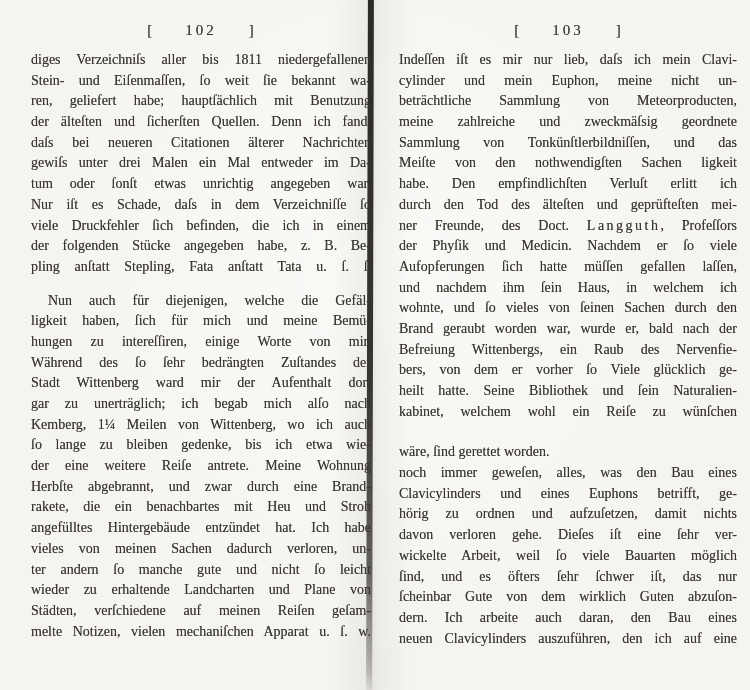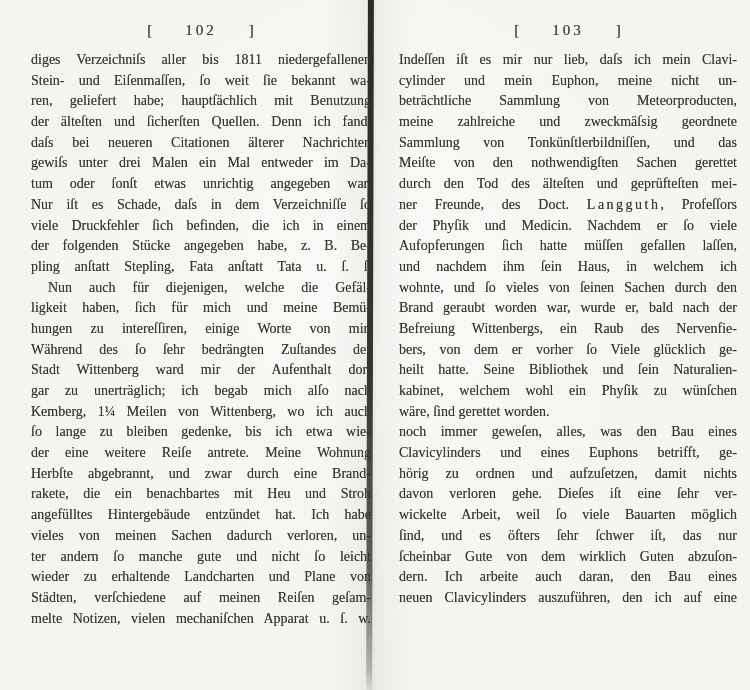--- a/index.html
+++ b/index.html
@@ -79,25 +79,26 @@
     line-height: 20.7px;
     height: 20.7px;
     text-align: justify;
     text-align-last: justify;
     text-justify: inter-word;
     color: #38362f;
     text-shadow: 0 0 0.45px rgba(56,54,47,0.6);
     white-space: normal;
   }
   .tline.para {
-    margin-top: 0;
+    margin-top: 13px;
     text-indent: 17px;
   }
   .tline.lend {
     text-align-last: left;
+    margin-top: 20px;
   }
   .it { }
   .spaced { letter-spacing: 2.5px; }
 </style>
 </head>
 <body>
 
 <div class="scan">
 
   <div class="gutter-shade"></div>
@@ -146,32 +147,33 @@
       <span>[</span>
       <span class="pnum">103</span>
       <span>]</span>
     </div>
     <div class="pagebody">
         <div class="tline"><span>Indeſſen iſt es mir nur lieb, daſs ich mein </span><span class="it">Clavi-</span></div>
         <div class="tline"><span class="it">cylinder</span><span> und mein </span><span class="it">Euphon</span><span>, meine nicht un-</span></div>
         <div class="tline"><span>beträchtliche Sammlung von </span><span class="it">Meteorproducten</span><span>,</span></div>
         <div class="tline"><span>meine zahlreiche und zweckmäſsig geordnete</span></div>
         <div class="tline"><span>Sammlung von Tonkünſtlerbildniſſen, und das</span></div>
-        <div class="tline"><span>Meiſte von den nothwendigſten Sachen gerettet</span></div>
+        <div class="tline"><span>Meiſte von den nothwendigſten Sachen ligkeit</span></div>
+        <div class="tline"><span>habe. Den empfindlichſten Verluſt erlitt ich</span></div>
         <div class="tline"><span>durch den Tod des älteſten und geprüfteſten mei-</span></div>
         <div class="tline"><span>ner Freunde, des Doct. </span><span class="spaced">Langguth</span><span>, Profeſſors</span></div>
         <div class="tline"><span>der Phyſik und Medicin. Nachdem er ſo viele</span></div>
         <div class="tline"><span>Aufopferungen ſich hatte müſſen gefallen laſſen,</span></div>
         <div class="tline"><span>und nachdem ihm ſein Haus, in welchem ich</span></div>
         <div class="tline"><span>wohnte, und ſo vieles von ſeinen Sachen durch den</span></div>
         <div class="tline"><span>Brand geraubt worden war, wurde er, bald nach der</span></div>
         <div class="tline"><span>Befreiung Wittenbergs, ein Raub des Nervenfie-</span></div>
         <div class="tline"><span>bers, von dem er vorher ſo Viele glücklich ge-</span></div>
         <div class="tline"><span>heilt hatte. Seine Bibliothek und ſein Naturalien-</span></div>
-        <div class="tline"><span>kabinet, welchem wohl ein Phyſik zu wünſchen</span></div>
+        <div class="tline"><span>kabinet, welchem wohl ein Reiſe zu wünſchen</span></div>
         <div class="tline lend"><span>wäre, ſind gerettet worden.</span></div>
         <div class="tline"><span>noch immer geweſen, alles, was den Bau eines</span></div>
         <div class="tline"><span class="it">Clavicylinders</span><span> und eines </span><span class="it">Euphons</span><span> betrifft, ge-</span></div>
         <div class="tline"><span>hörig zu ordnen und aufzuſetzen, damit nichts</span></div>
         <div class="tline"><span>davon verloren gehe. Dieſes iſt eine ſehr ver-</span></div>
         <div class="tline"><span>wickelte Arbeit, weil ſo viele Bauarten möglich</span></div>
         <div class="tline"><span>ſind, und es öfters ſehr ſchwer iſt, das nur</span></div>
         <div class="tline"><span>ſcheinbar Gute von dem wirklich Guten abzuſon-</span></div>
         <div class="tline"><span>dern. Ich arbeite auch daran, den Bau eines</span></div>
         <div class="tline"><span>neuen Clavicylinders auszuführen, den ich auf eine</span></div>

